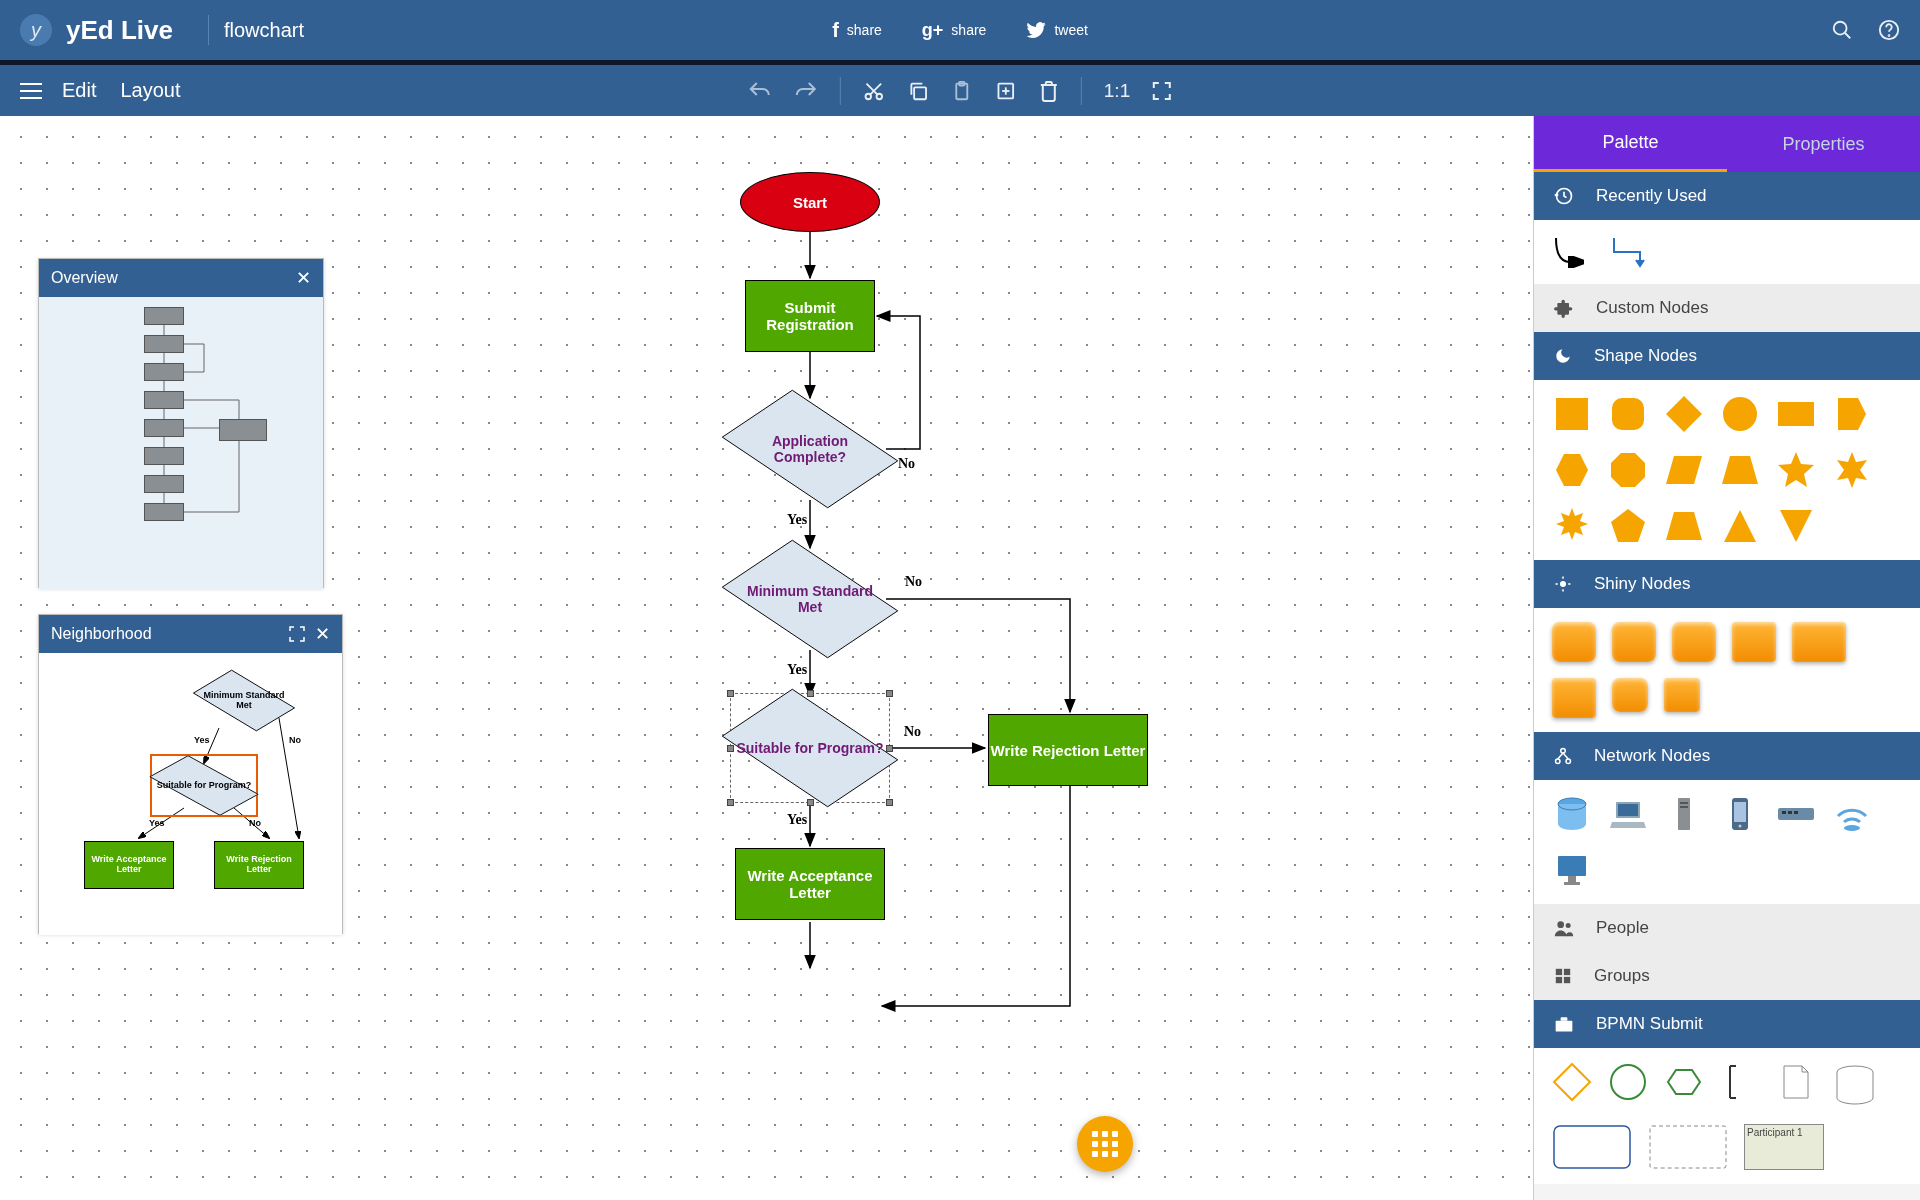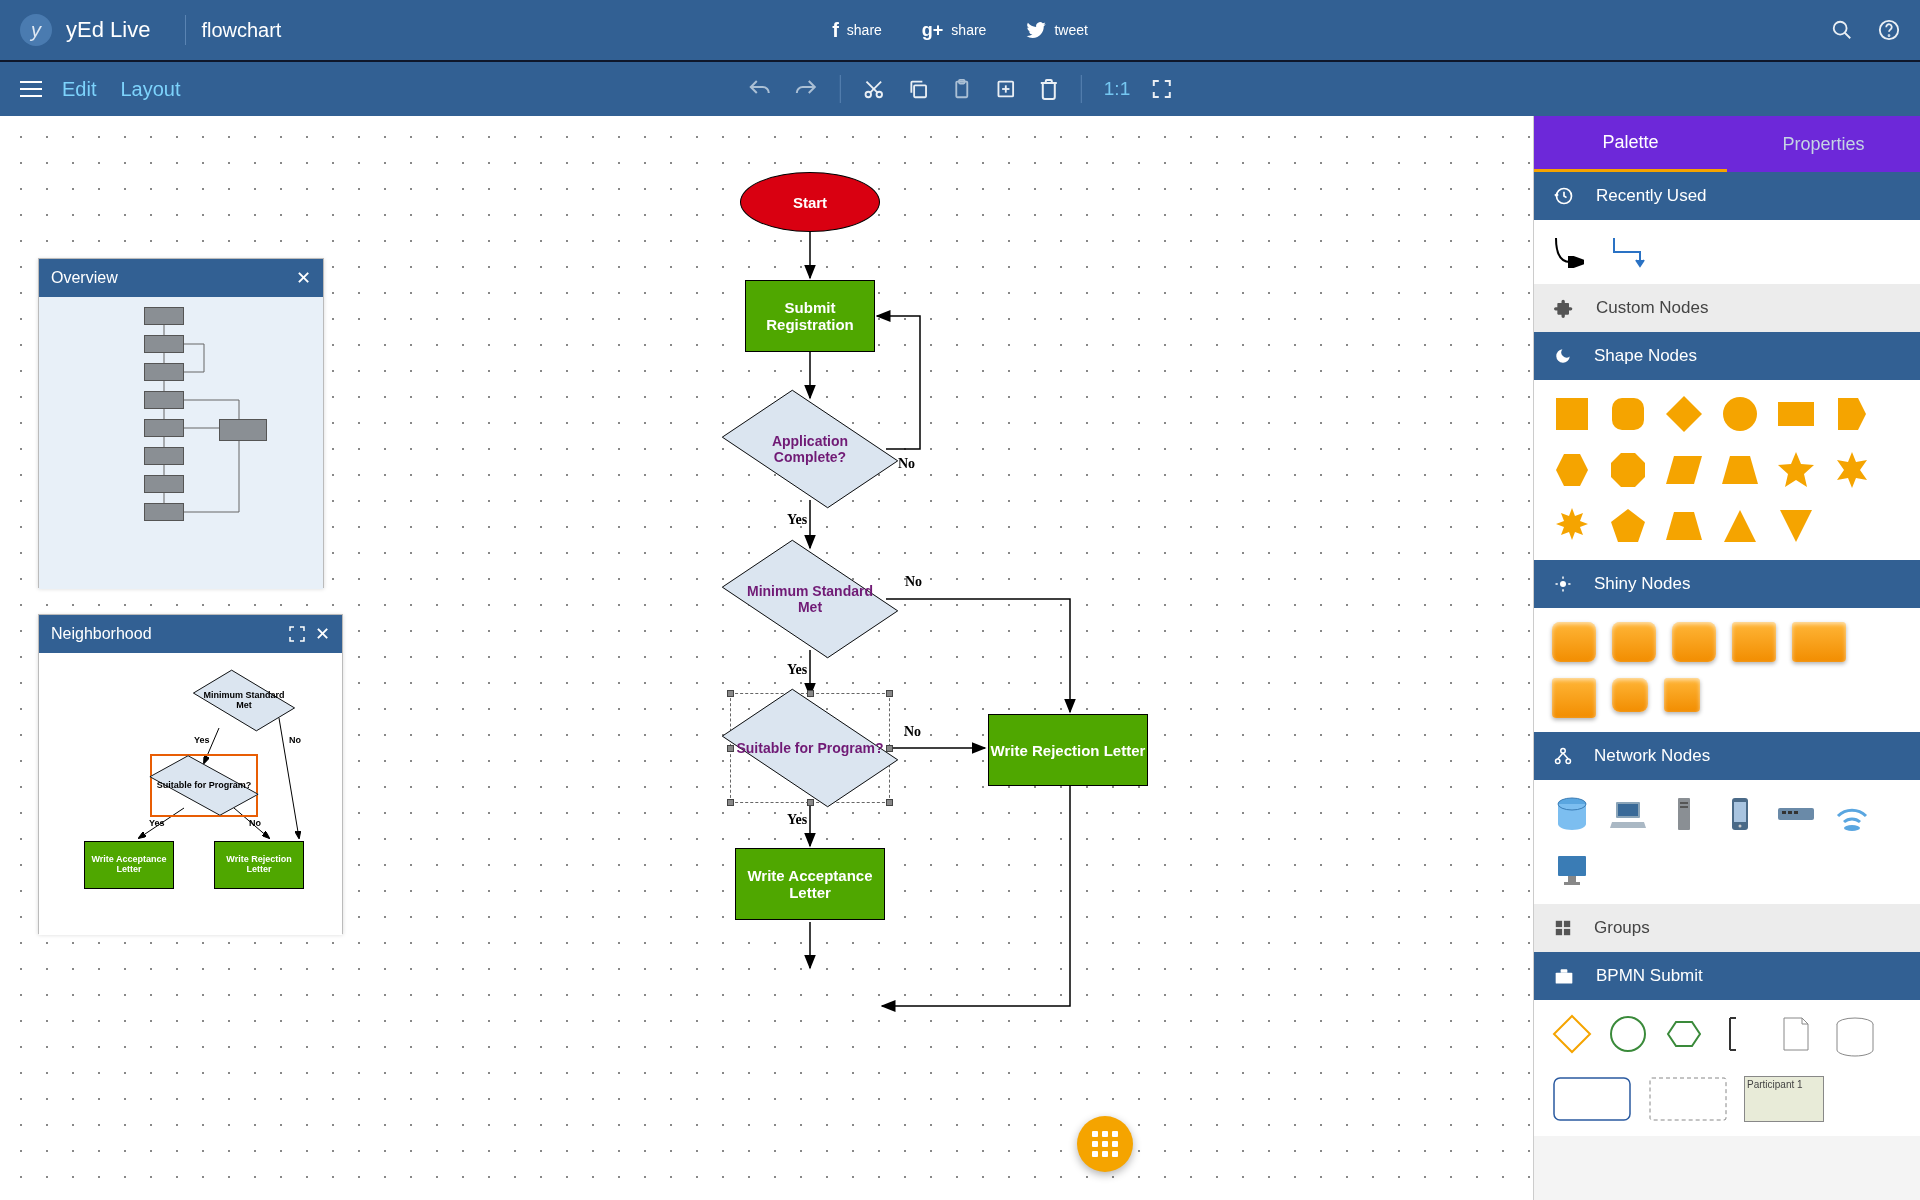--- a/index.html
+++ b/index.html
@@ -1,26 +1,26 @@
 <!DOCTYPE html>
 <html><head>
 <meta charset="utf-8">
 <style>
 *{box-sizing:border-box;margin:0;padding:0;font-family:Arial,Helvetica,sans-serif}
 body{width:1920px;height:1200px;overflow:hidden;background:#fff;position:relative}
 .topbar{height:60px;background:#326093;color:#fff;display:flex;align-items:center;padding:0 20px;position:relative}
 .logo{width:32px;height:32px;border-radius:50%;background:#4a7bb0;display:flex;align-items:center;justify-content:center;margin-right:14px;font-style:italic;font-size:20px;color:#dfe8f2}
-.app-title{font-size:22px;font-weight:400;margin-right:20px}
+.app-title{font-size:26px;font-weight:700;margin-right:20px}
 .divider-v{width:1px;height:30px;background:#5a84b3;margin:0 15px}
 .doc-title{font-size:20px;font-weight:300}
 .share-group{position:absolute;left:50%;transform:translateX(-50%);display:flex;gap:40px}
 .share-item{display:flex;align-items:center;gap:8px;font-size:14px;cursor:pointer}
 .top-right{margin-left:auto;display:flex;gap:25px}
 .icon-btn{cursor:pointer;opacity:.9}
-.menubar{height:56px;background:#326093;color:#7dd3fc;display:flex;align-items:center;padding:0 20px;border-top:2px solid #0f172a}
+.menubar{height:56px;background:#326093;color:#ffffff;display:flex;align-items:center;padding:0 20px;border-top:5px solid #0f172a}
 .hamburger{margin-right:20px;cursor:pointer}
 .menu-item{font-size:20px;margin-right:24px;cursor:pointer}
 .toolbar-center{position:absolute;left:50%;transform:translateX(-50%);display:flex;align-items:center;gap:22px}
 .tool-sep{width:1px;height:28px;background:#5a84b3}
 .main-area{position:absolute;top:116px;left:0;right:387px;bottom:0;background:#fff}
 .dotgrid{position:absolute;inset:0;background-image:radial-gradient(circle,#888 1px,transparent 1px);background-size:26px 26px;background-position:8px 8px}
 .panel{position:absolute;background:#fff;border:1px solid #bbb;box-shadow:0 1px 4px rgba(0,0,0,.15)}
 .panel-hdr{background:#326093;color:#fff;padding:8px 12px;font-size:16px;display:flex;align-items:center}
 .panel-hdr .spacer{flex:1}
 .panel-close{cursor:pointer;font-size:18px;margin-left:10px}
@@ -452,20 +452,29 @@
         <path d="M12 28a12 12 0 0116 0" fill="none" stroke="#5aa6e0" stroke-width="3"></path>
         <ellipse cx="20" cy="34" rx="8" ry="3" fill="#5aa6e0"></ellipse>
       </svg>
     <svg class="shape-tile" viewBox="0 0 40 40">
         <rect x="6" y="6" width="28" height="20" fill="#3a7cb5" rx="1"></rect>
         <rect x="16" y="26" width="8" height="6" fill="#888"></rect>
         <rect x="12" y="32" width="16" height="3" fill="#888"></rect>
       </svg>
   </div>
 
+  <div class="section-hdr collapsed">
+    <svg width="20" height="18" viewBox="0 0 24 20" fill="#555">
+        <circle cx="8" cy="6" r="4"></circle>
+        <circle cx="17" cy="7" r="3"></circle>
+        <path d="M1 20c0-4 3-7 7-7s7 3 7 7"></path>
+        <path d="M14 20c0-3 2-5 5-5s4 2 4 5"></path>
+      </svg>
+    <span>People</span>
+    </div>
 
   <div class="section-hdr collapsed">
     <svg width="18" height="18" viewBox="0 0 20 20" fill="#555">
         <rect x="2" y="2" width="7" height="7"></rect>
         <rect x="11" y="2" width="7" height="7"></rect>
         <rect x="2" y="11" width="7" height="7"></rect>
         <rect x="11" y="11" width="7" height="7"></rect>
       </svg>
     <span>Groups</span>
     </div>

